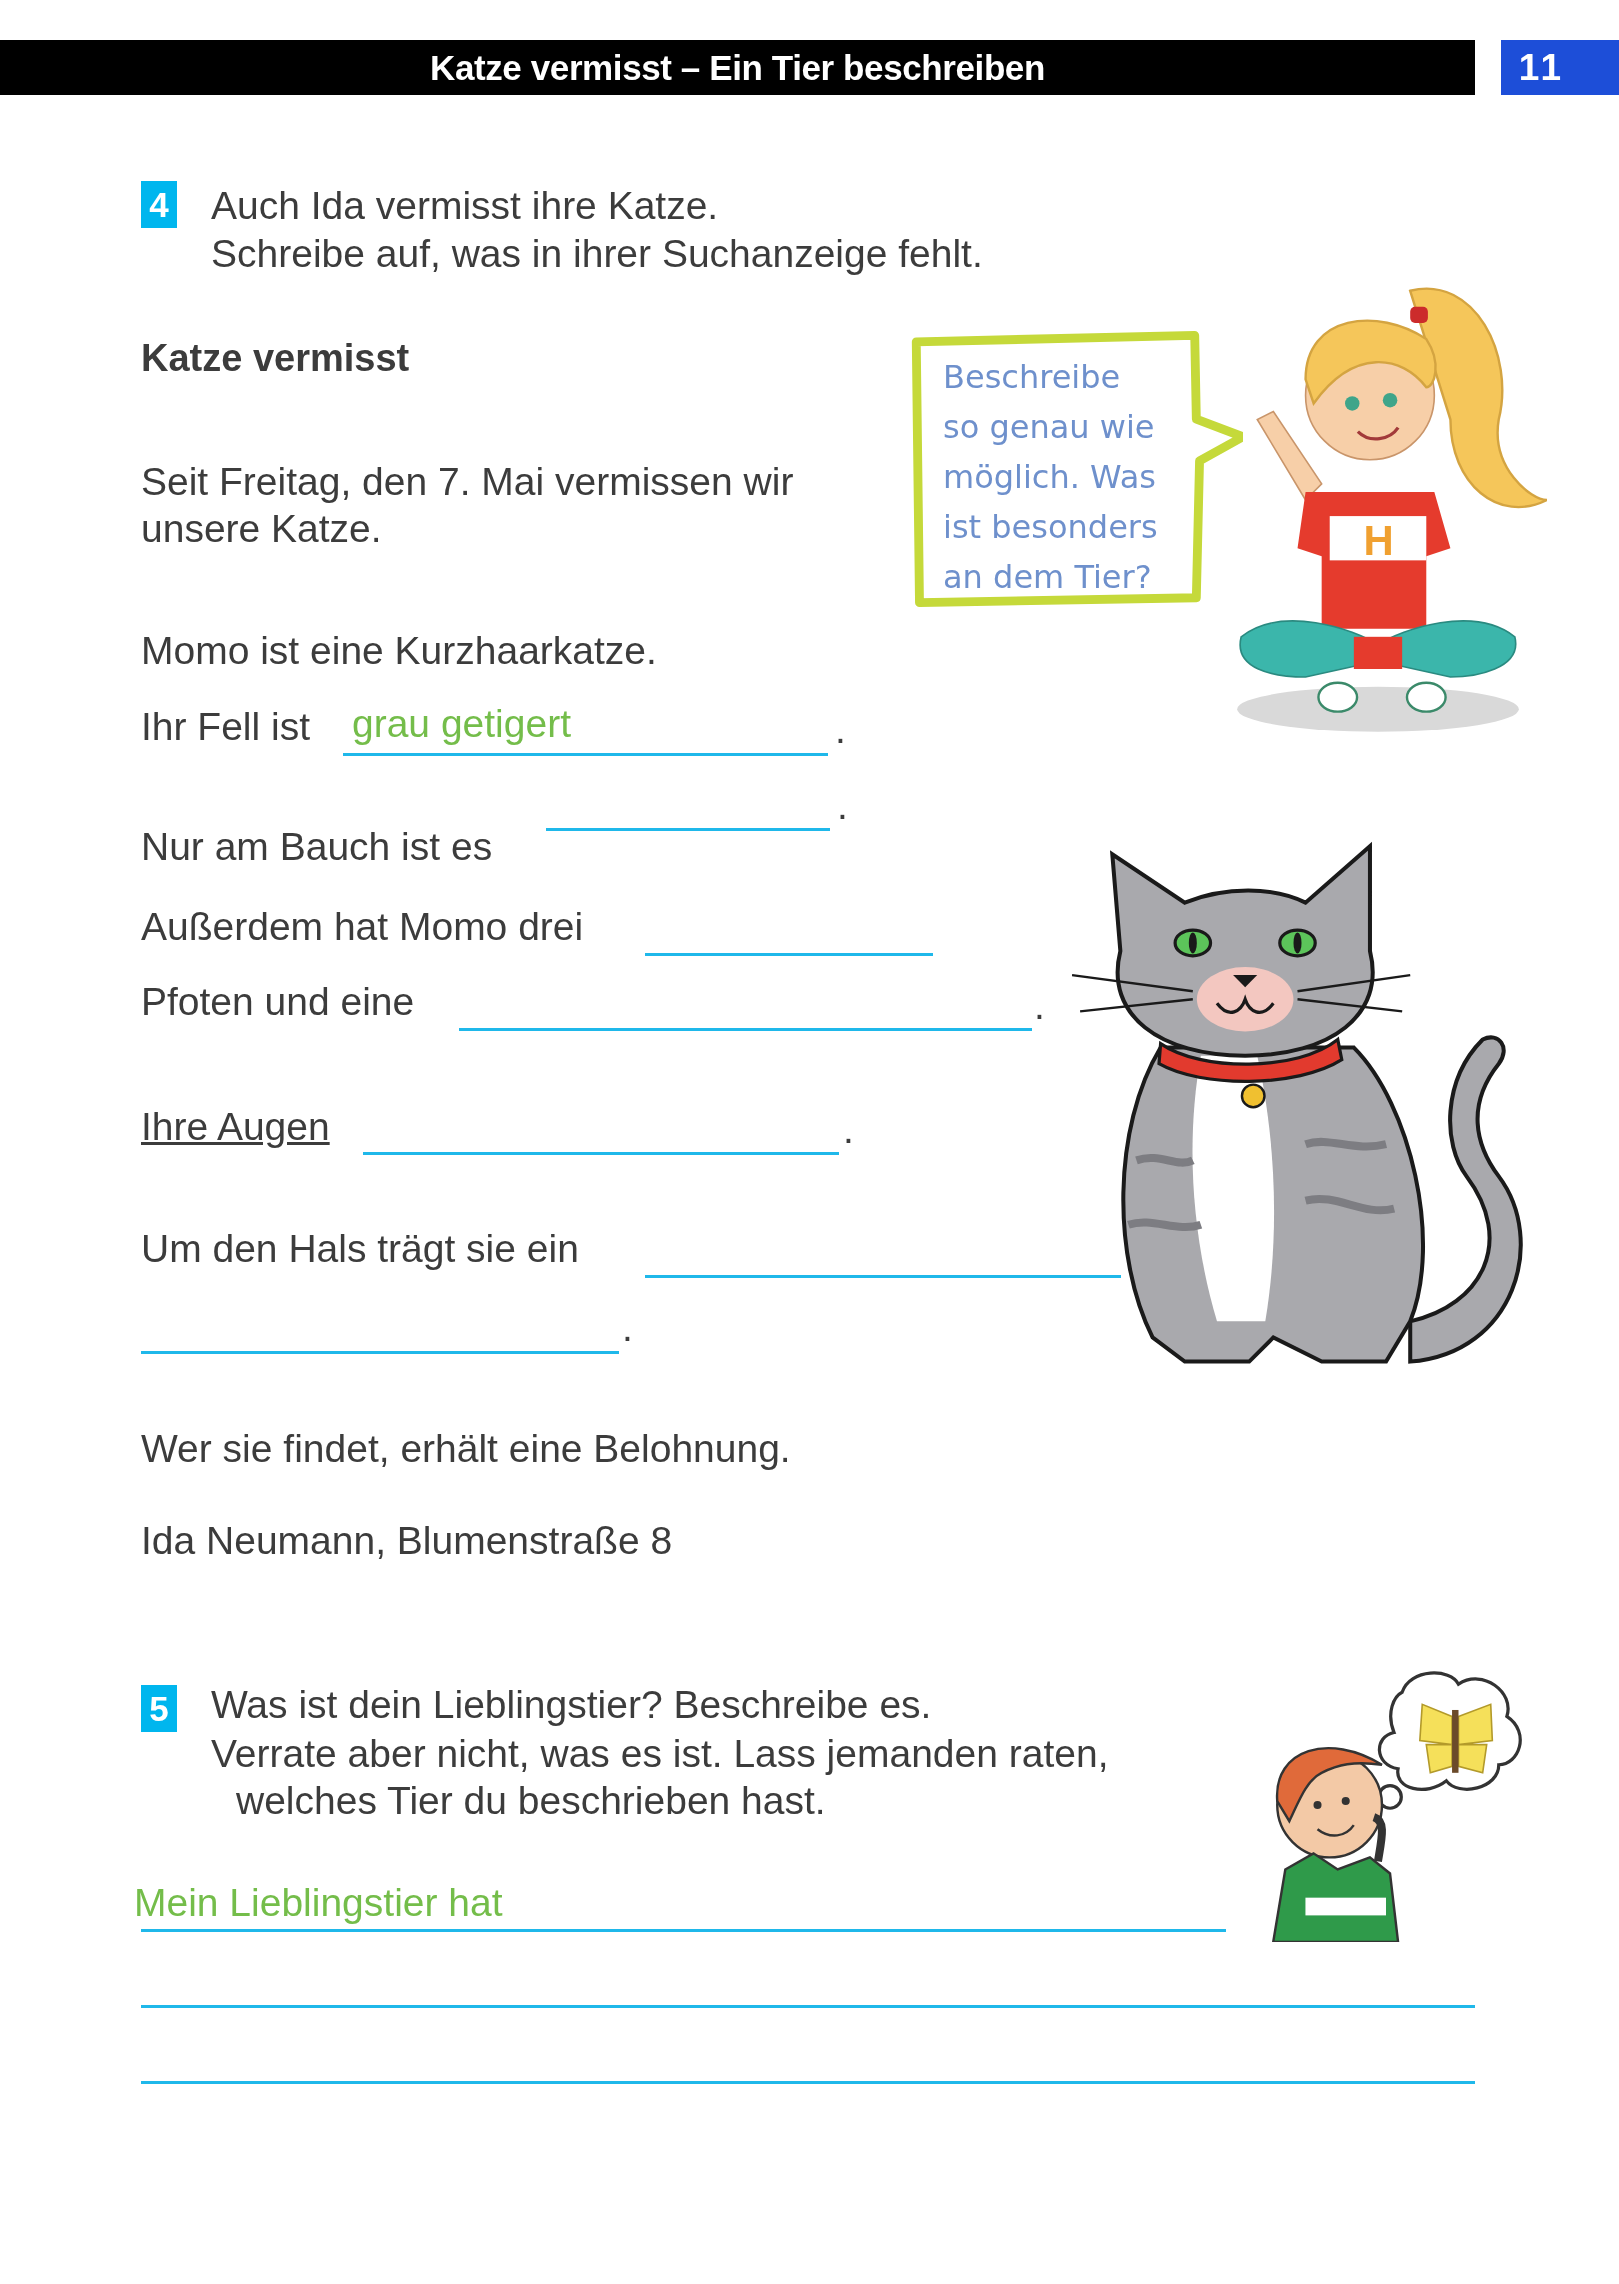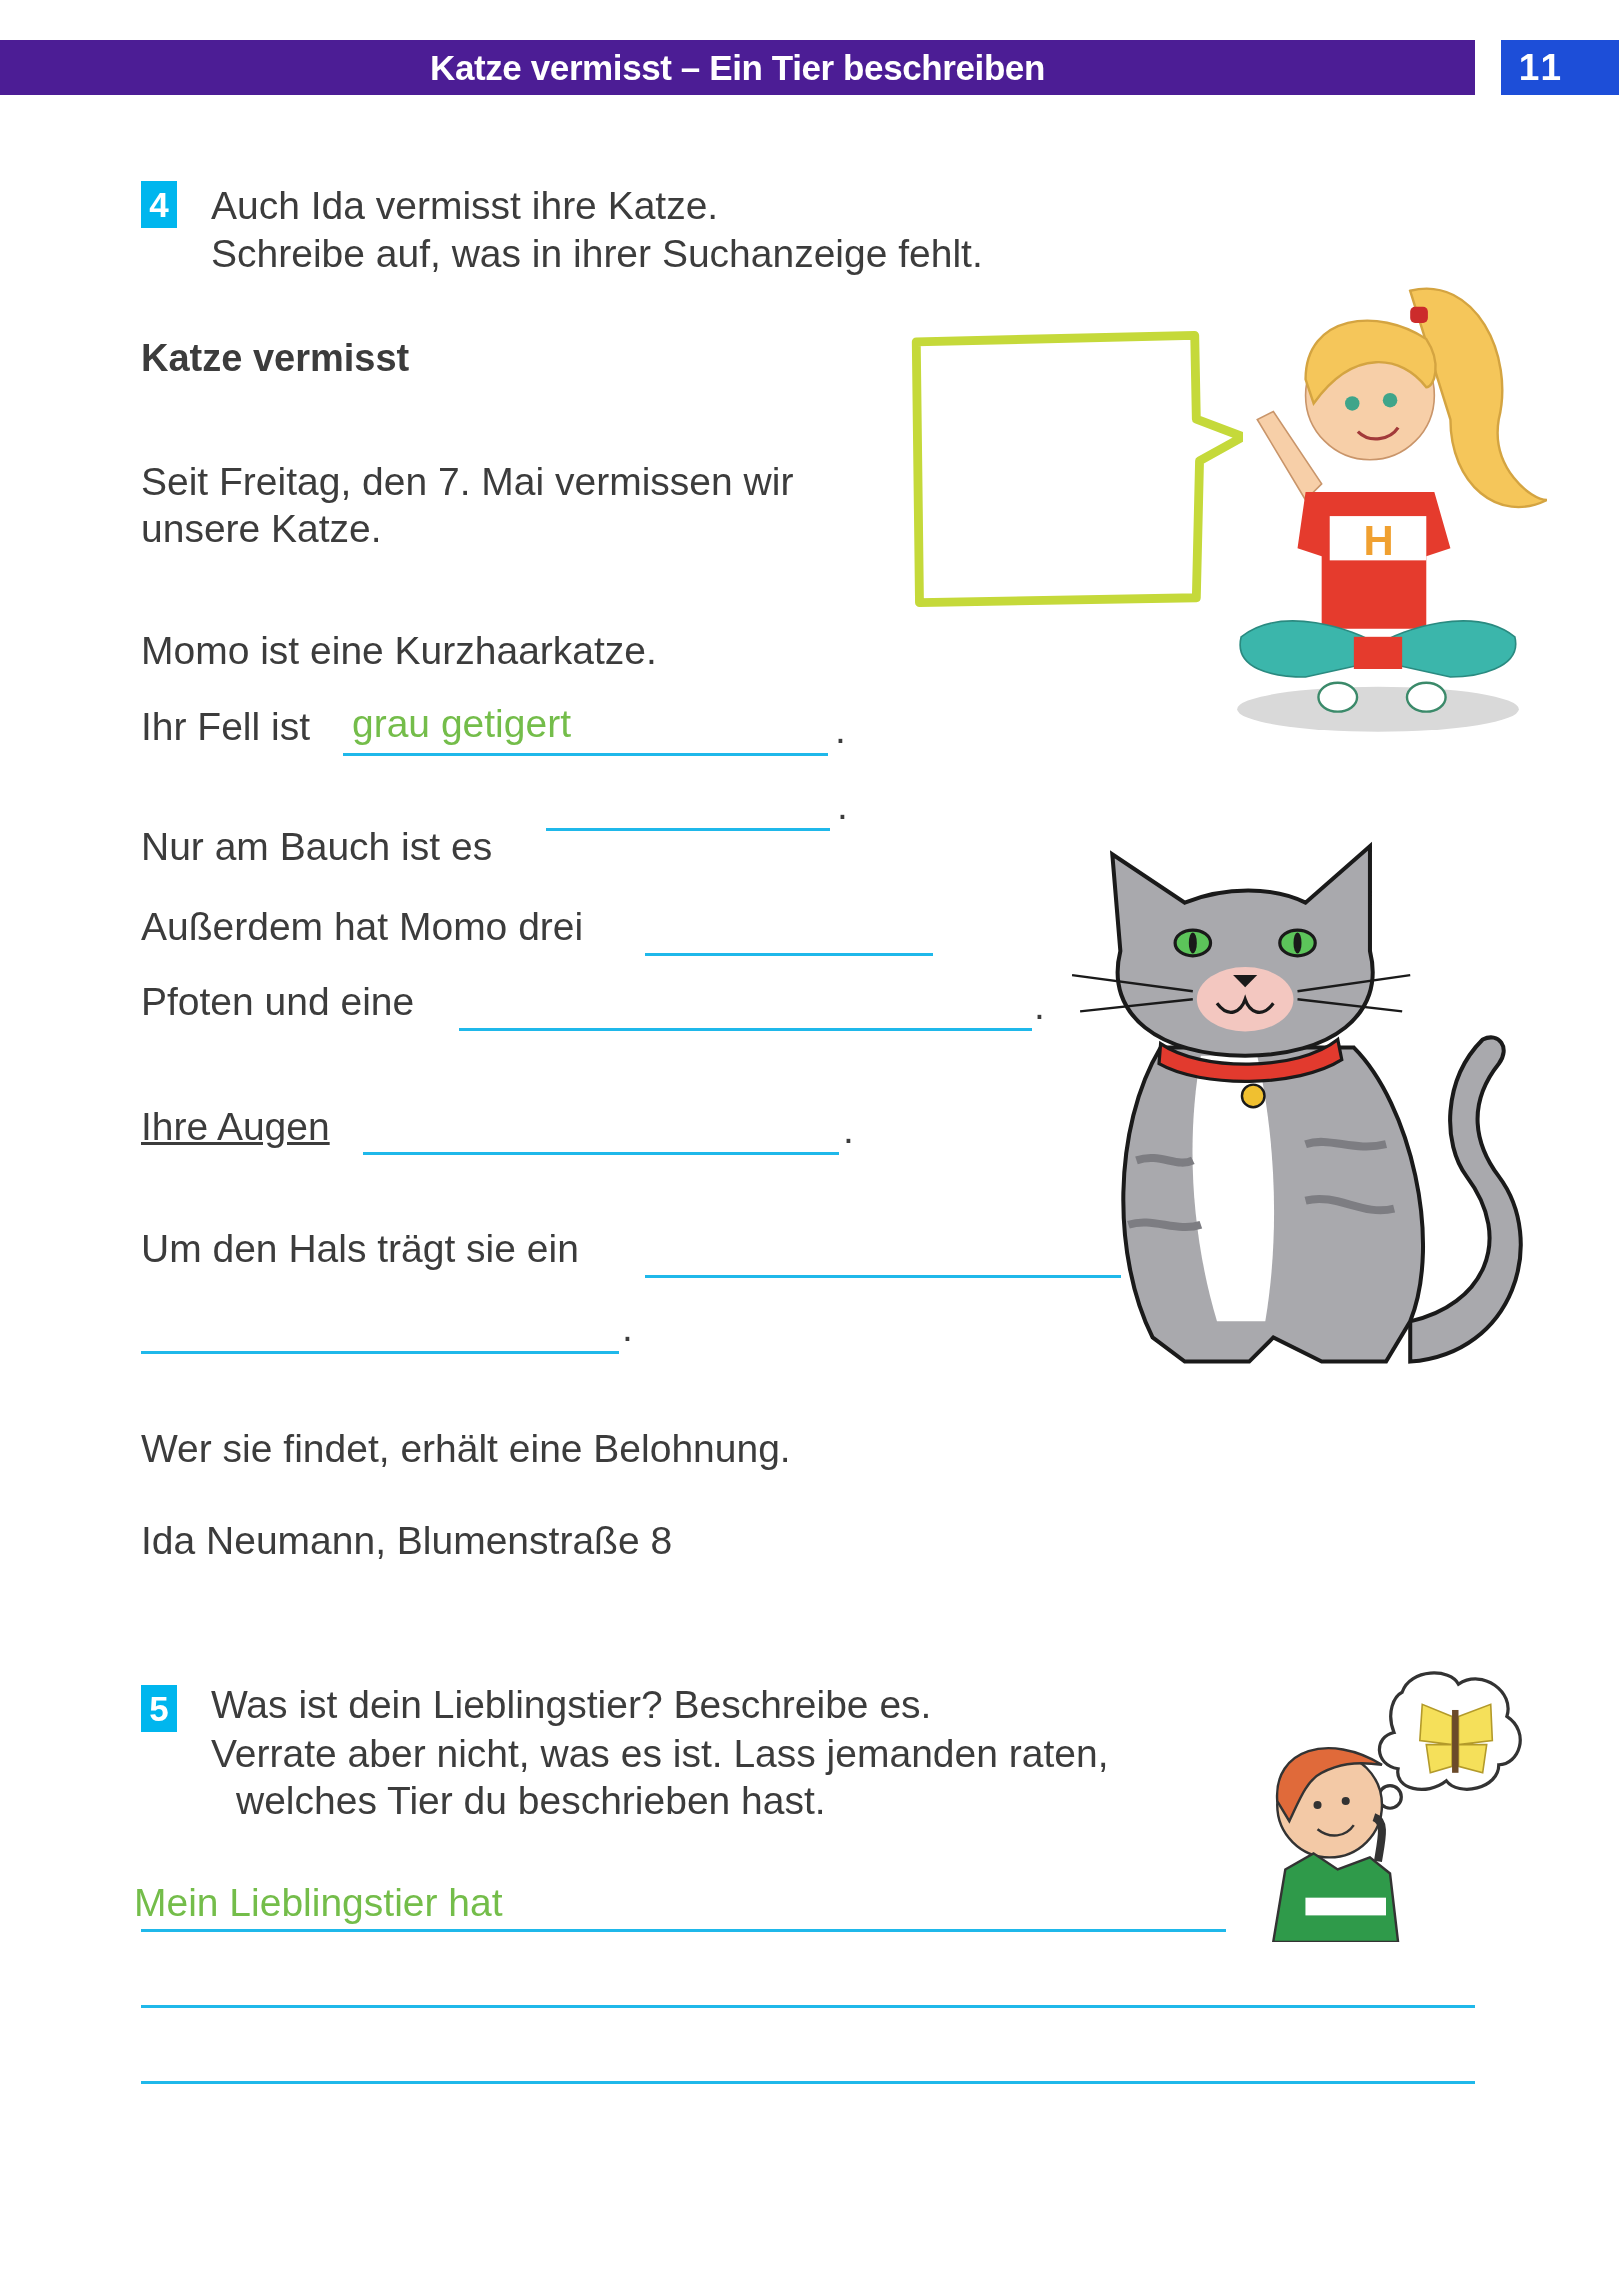--- a/index.html
+++ b/index.html
@@ -1,19 +1,19 @@
 <!DOCTYPE html>
 <html style="font-size:13px"><head>
 <meta charset="utf-8">
 <style>
   html, body { margin:0; padding:0; background:#ffffff; }
   body { width:1619px; height:2284px; position:relative; overflow:hidden;
          font-family:"Liberation Sans", "DejaVu Sans", sans-serif; color:#3c3c3c; }
   .abs { position:absolute; }
-  .header-bar { left:0; top:40px; width:1475px; height:55px; background:#4c1d95; }
+  .header-bar { left:0; top:40px; width:1475px; height:55px; background:#000000; }
   .header-title { position:absolute; left:0; top:0; width:1475px; height:55px; line-height:55px;
                   text-align:center; color:#fff; font-weight:bold; font-size:35px; letter-spacing:-0.4px; }
   .page-num-box { left:1501px; top:40px; width:118px; height:55px; background:#1d4ed8; }
   .page-num { position:absolute; left:17.7px; top:0; line-height:55px; color:#fff; font-weight:bold; font-size:37px; letter-spacing:3.2px; }
   .task-box { width:36px; height:47px; background:#00b6ee; color:#fff; font-weight:bold; font-size:35px;
               text-align:center; line-height:47px; }
   .t { font-size:39px; line-height:48px; white-space:nowrap; color:#3c3c3c; }
   .bold { font-weight:bold; }
   .green { color:#74bd4a; }
   .blank { height:3.2px; background:#1fb8ea; }
@@ -69,20 +69,27 @@
 <div class="abs blank" style="left:141px; top:1351px; width:478px;"></div>
 <div class="abs dot" style="left:622px; top:1304px;">.</div>
 
 <div class="abs t" style="left:141px; top:1425px;">Wer sie findet, erhält eine Belohnung.</div>
 <div class="abs t" style="left:141px; top:1517px;">Ida Neumann, Blumenstraße 8</div>
 
 <div class="abs bubble">
   <svg width="338" height="290" style="position:absolute;left:-6.4px;top:-4.8px;" viewBox="0 0 420 360">
     <path d="M14 22 L360 14 L362 118 L420 140 L366 170 L362 340 L18 346 Z" fill="#ffffff" stroke="#c5d93a" stroke-width="11" stroke-linejoin="round"></path>
   </svg>
+  <div class="bubble-text">
+    <div>Beschreibe</div>
+    <div>so genau wie</div>
+    <div>möglich. Was</div>
+    <div>ist besonders</div>
+    <div>an dem Tier?</div>
+  </div>
 </div>
 
 <svg class="abs" style="left:1209px; top:258px;" width="338" height="484" viewBox="0 0 420 600">
   <ellipse cx="210" cy="560" rx="175" ry="28" fill="#d9d9d9"></ellipse>
 
   <path d="M250 40 C330 20 380 120 360 200 C350 260 400 300 420 300 C360 330 300 280 300 200 Z" fill="#f5c65a" stroke="#d4a441" stroke-width="3"></path>
 
   <circle cx="200" cy="170" r="80" fill="#f7cfa8" stroke="#c9956a" stroke-width="2"></circle>
   <path d="M120 150 C120 70 210 60 270 100 C290 130 280 160 270 160 C240 120 180 110 130 180 Z" fill="#f5c65a" stroke="#d4a441" stroke-width="3"></path>
   <rect x="250" y="60" width="22" height="20" rx="6" fill="#cc2b2b"></rect>

